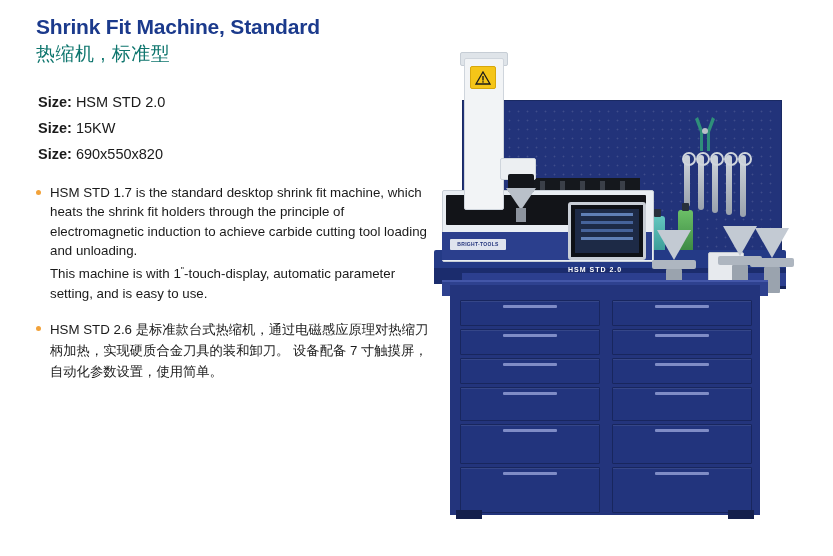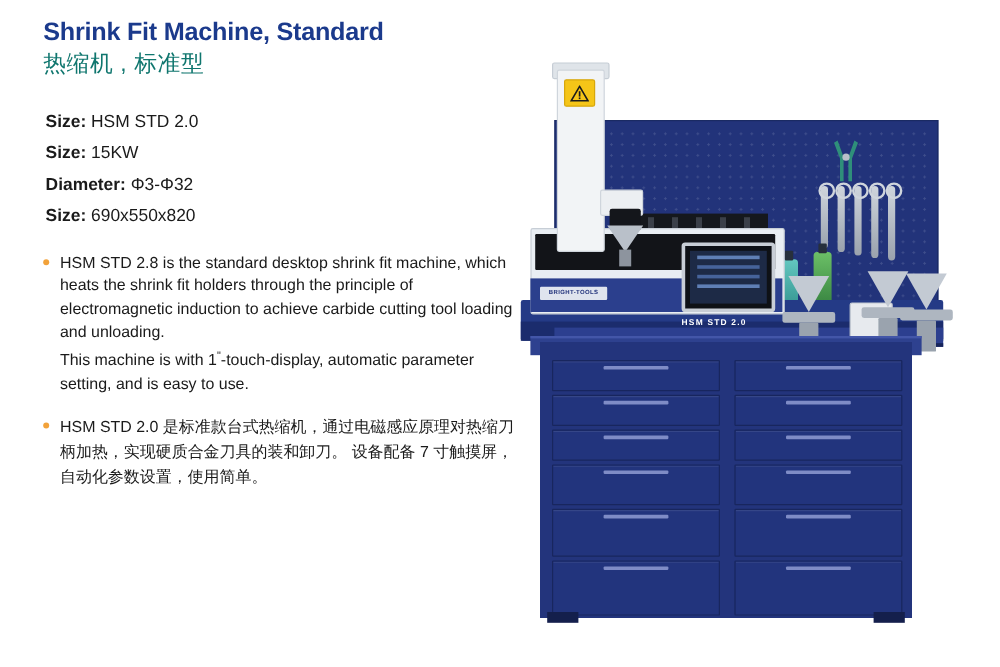--- a/index.html
+++ b/index.html
@@ -461,43 +461,39 @@
     <div class="specs">
       <div class="spec-row">
         <span class="spec-label">Size:</span>
         <span class="spec-value">HSM STD 2.0</span>
       </div>
       <div class="spec-row">
         <span class="spec-label">Size:</span>
         <span class="spec-value">15KW</span>
       </div>
       <div class="spec-row">
-        <span class="spec-label">Diameter:</span>
-        <span class="spec-value">Φ3-Φ32</span>
-      </div>
-      <div class="spec-row">
         <span class="spec-label">Size:</span>
         <span class="spec-value">690x550x820</span>
       </div>
     </div>
 
     <div class="bullet-block">
       <span class="bullet-dot"></span>
       <div class="bullet-text">
-        <span>HSM STD 2.8 is the standard desktop shrink fit machine, which heats the shrink fit holders through the principle of electromagnetic induction to achieve carbide cutting tool loading and unloading.</span>
+        <span>HSM STD 1.7 is the standard desktop shrink fit machine, which heats the shrink fit holders through the principle of electromagnetic induction to achieve carbide cutting tool loading and unloading.</span>
         <span class="line2">
           <span>This machine is with 1</span><span class="sup">"</span><span>-touch-display, automatic parameter setting, and is easy to use.</span>
         </span>
       </div>
     </div>
 
     <div class="bullet-block">
       <span class="bullet-dot"></span>
       <div class="bullet-text-zh">
-        <span>HSM STD 2.0 是标准款台式热缩机，通过电磁感应原理对热缩刀柄加热，实现硬质合金刀具的装和卸刀。</span>
+        <span>HSM STD 2.6 是标准款台式热缩机，通过电磁感应原理对热缩刀柄加热，实现硬质合金刀具的装和卸刀。</span>
         <span class="line2">设备配备 7 寸触摸屏，自动化参数设置，使用简单。</span>
       </div>
     </div>
 
   </div>
 
   <div class="photo">
 
     <div class="pegboard"></div>
 

